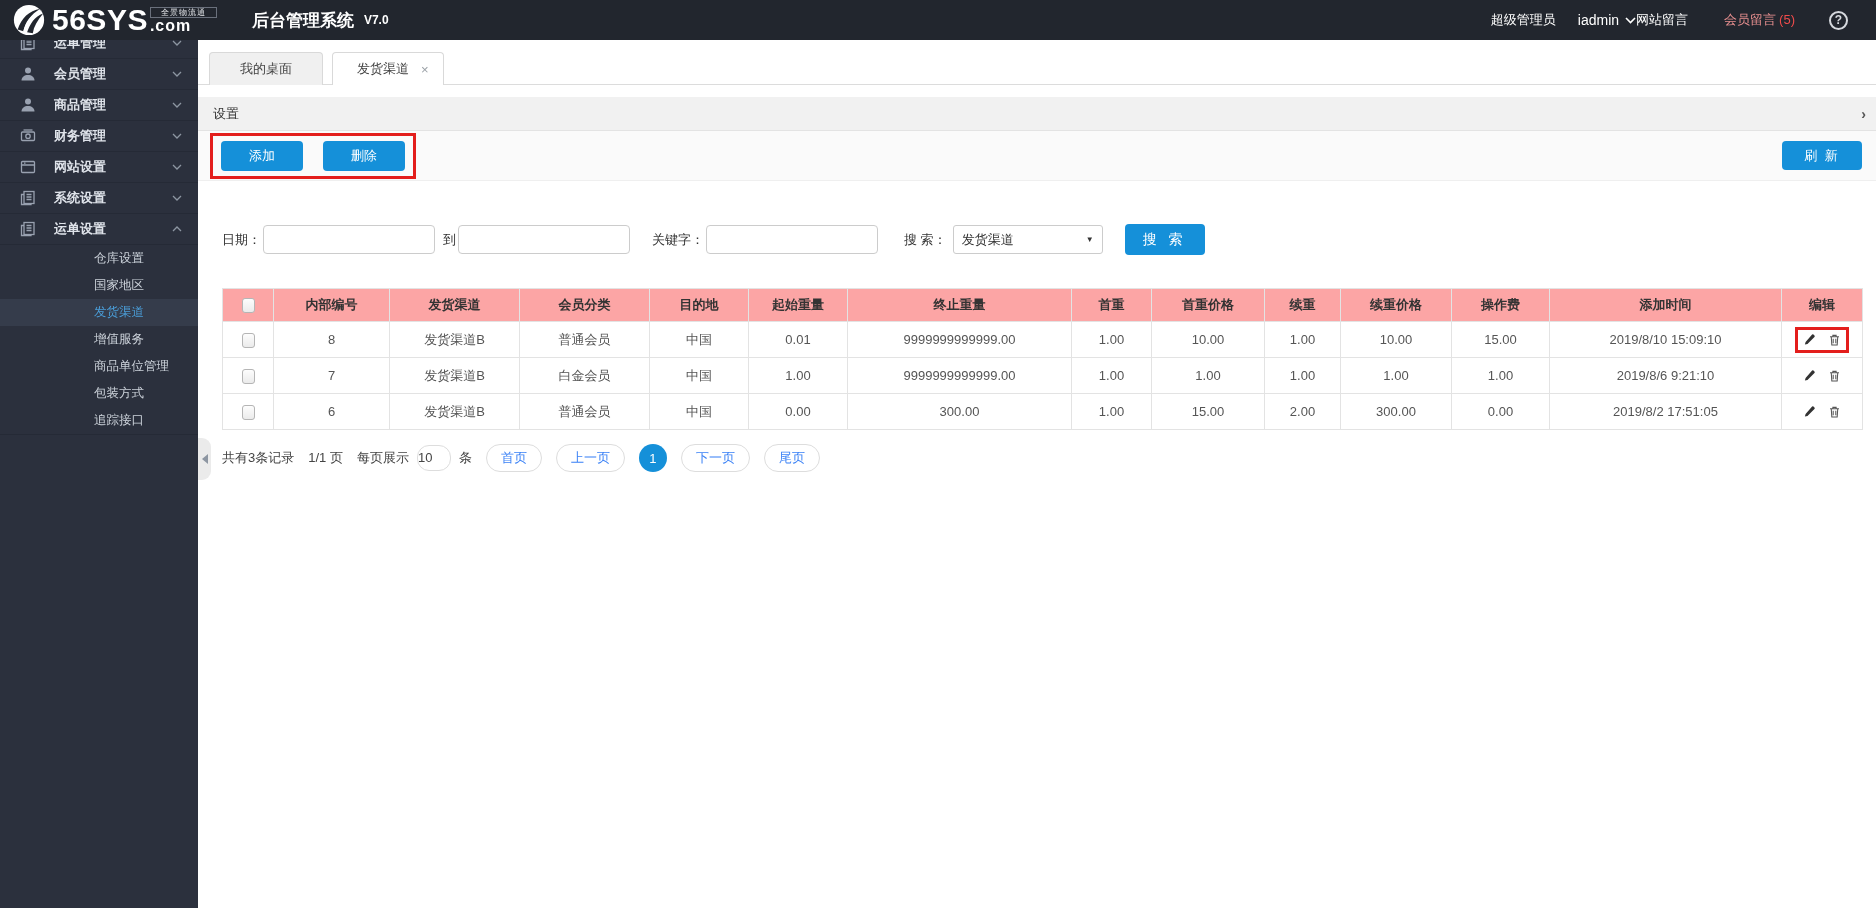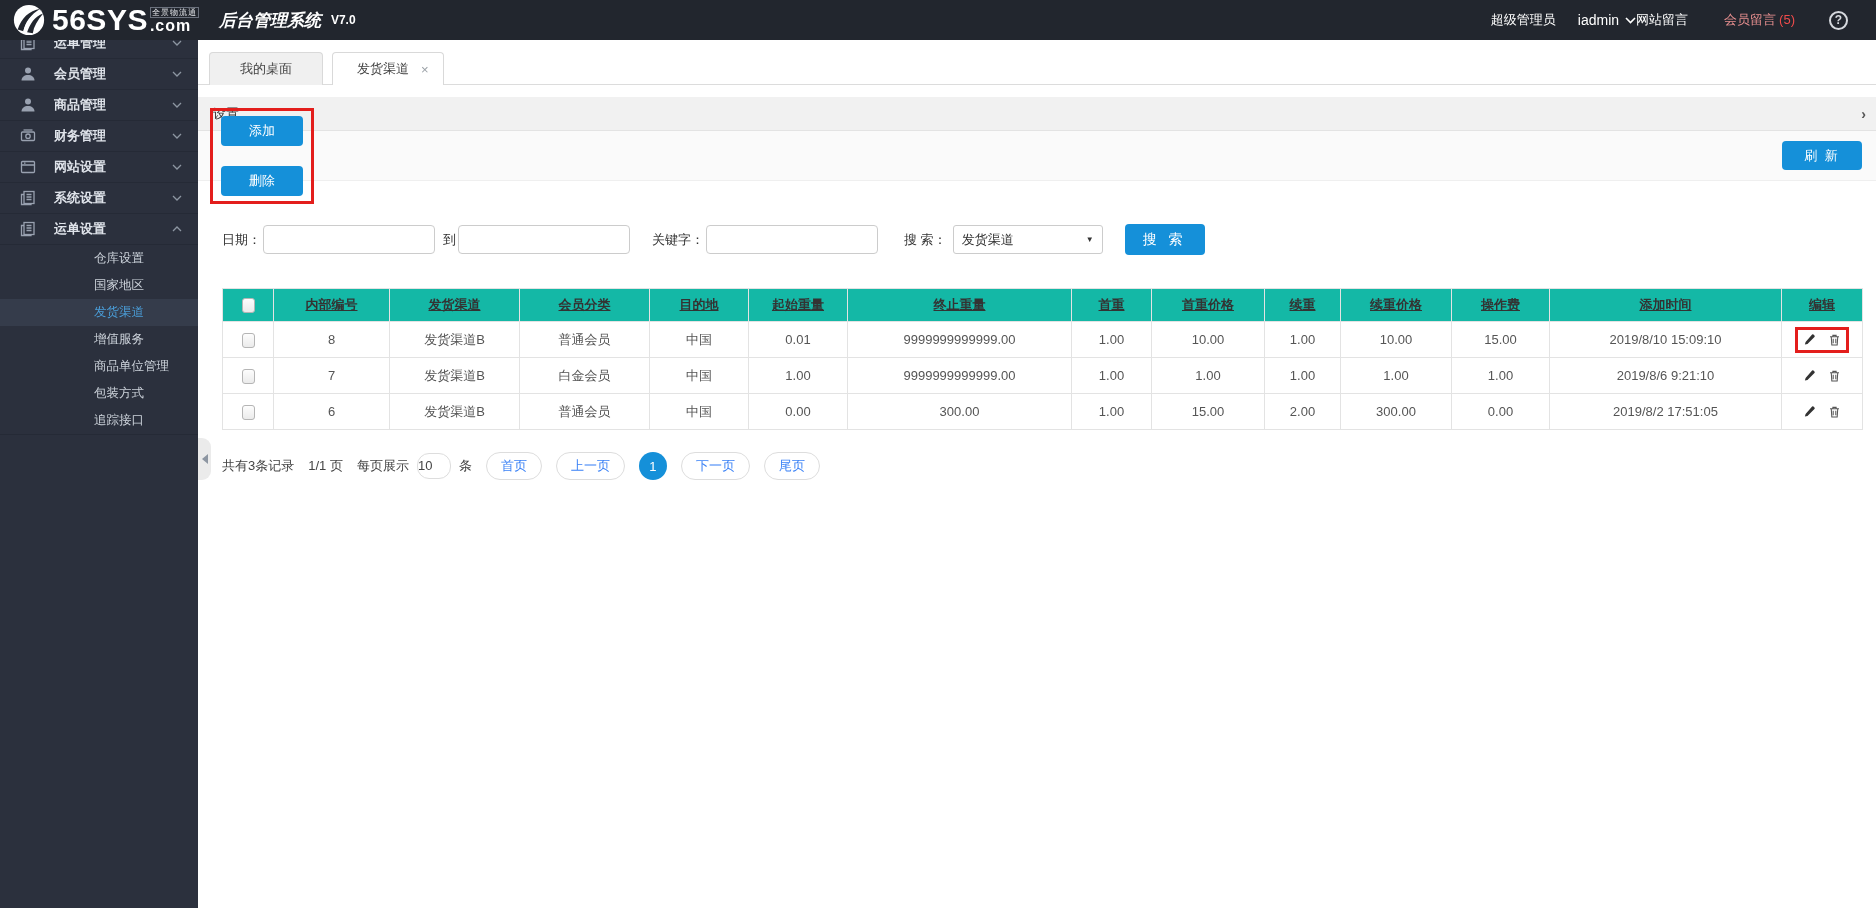--- a/index.html
+++ b/index.html
@@ -6,23 +6,23 @@
   html,body { width:1876px; height:924px; overflow:hidden; background:#fff;
     font-family:"Liberation Sans","DejaVu Sans",sans-serif; }
 
   
   .topbar { position:absolute; left:0; top:0; width:1876px; height:40px;
     background:#22262e; display:flex; align-items:center; color:#fff; z-index:30; }
   .logo { display:flex; align-items:center; padding-left:12px; }
   .logo-mark { width:34px; height:34px; margin-right:6px; }
   .logo-56 { font-size:30px; font-weight:bold; letter-spacing:0.5px; color:#fff; }
   .logo-right { display:flex; flex-direction:column; justify-content:flex-end; margin-left:2px; }
-  .logo-tagline { font-size:8px; color:#e8eaee; letter-spacing:1px; border:1px solid #6a707c; padding:0 1px; line-height:9px; }
+  .logo-tagline { font-size:8px; color:#e8eaee; letter-spacing:1px; border:1px solid #6a707c; padding:0 10px; line-height:9px; }
   .logo-com { font-size:16px; font-weight:bold; line-height:15px; letter-spacing:1px; }
-  .app-title { font-size:17px; font-weight:bold; margin-left:20px;font-style:italic; }
+  .app-title { font-size:17px; font-weight:bold; margin-left:35px; }
   .app-version { font-size:12px; font-weight:bold; margin-left:10px; }
   .topbar-right { margin-left:auto; display:flex; align-items:center; padding-right:28px; font-size:13px; }
   .tb-role { margin-right:22px; cursor:pointer; }
   .tb-user { display:flex; align-items:center; font-size:14px; cursor:pointer; }
   .tb-user svg { margin-left:6px; }
   .tb-link { cursor:pointer; }
   .tb-member { margin-left:36px; color:#e99090; cursor:pointer; }
   .tb-count { color:#ef4b4b; margin-left:3px; }
   .help-icon { width:19px; height:19px; border:2px solid #d6d9de; border-radius:50%;
     display:flex; align-items:center; justify-content:center; font-size:12px; font-weight:bold;
@@ -59,21 +59,21 @@
 
   .panel-header { margin-top:12px; height:34px; background:#f1f1f1; border-bottom:1px solid #e3e3e3;
     display:flex; align-items:center; padding:0 10px 0 15px; font-size:13px; color:#333; }
   .ph-chev { margin-left:auto; color:#555; font-size:14px; font-weight:bold; cursor:pointer; }
 
   .toolbar { height:50px; background:#fafafa; border-bottom:1px solid #efefef;
     display:flex; align-items:center; position:relative; }
   .btn { background:#1590d9; color:#fff; border:none; border-radius:4px; font-size:13px;
     cursor:pointer; font-family:inherit; }
   .btn-annot { display:inline-flex; gap:20px; border:3px solid #e31e1c; padding:5px 8px;
-    margin-left:12px;flex-direction:column; }
+    margin-left:12px; }
   .btn-add,.btn-del { width:82px; height:30px; }
   .btn-refresh { width:80px; height:29px; margin-left:auto; margin-right:14px; letter-spacing:2px; }
 
   .search-row { margin-top:43px; padding-left:24px; display:flex; align-items:center;
     font-size:13px; color:#333; }
   .search-row .lbl { margin-right:2px; }
   .inp { width:172px; height:29px; border:1px solid #ccc; border-radius:4px; margin-right:8px;
     font-size:13px; padding:0 8px; font-family:inherit; color:#333; }
   .to-lbl { margin:0 8px 0 0; }
   .kw-lbl { margin-left:14px; }
@@ -81,31 +81,31 @@
   .fake-select { width:150px; height:29px; border:1px solid #ccc; border-radius:3px;
     display:flex; align-items:center; padding:0 8px; margin-left:4px; cursor:pointer;
     color:#333; background:#fff; }
   .fs-arrow { margin-left:auto; font-size:8px; color:#333; }
   .btn-search { width:80px; height:31px; margin-left:22px; letter-spacing:4px; font-size:14px; }
 
   
   .table-wrap { margin:33px 14px 0 24px; }
   table { border-collapse:collapse; table-layout:fixed; width:1640px; }
   th,td { border:1px solid #e3e3e3; text-align:center; font-size:13px; overflow:hidden; }
-  thead th { background:#14b8a6; height:33px; color:#333; font-weight:bold;text-decoration:underline; }
+  thead th { background:#fca5a5; height:33px; color:#333; font-weight:bold; }
   tbody td { height:36px; color:#555; background:#fff; }
   .checkbox { display:inline-block; width:13px; height:15px; border:1px solid #b5b5b5;
     border-radius:3px; background:linear-gradient(#fdfdfd,#ebebeb); vertical-align:middle;
     cursor:pointer; }
   .edit-box { display:inline-flex; align-items:center; gap:12px; padding:6px 8px; }
   .edit-box.hl { border:3px solid #e31e1c; padding:3px 5px; }
   .icon-btn { display:inline-flex; cursor:pointer; line-height:0; }
 
   
-  .pagination { margin:22px 0 0 24px; display:flex; align-items:center; font-size:13px; color:#444; }
+  .pagination { margin:14px 0 0 24px; display:flex; align-items:center; font-size:13px; color:#444; }
   .pg-text { margin-right:14px; }
   .pg-box { width:34px; height:26px; border:1px solid #ddd; border-radius:12px; text-align:left;
     line-height:24px; margin:0 8px; color:#444; }
   .pg-btn { height:28px; border:1px solid #ddd; border-radius:14px; background:#fff; color:#3b82f6;
     font-size:13px; padding:0 14px; margin-left:14px; cursor:pointer; font-family:inherit; }
   .pg-cur { width:28px; height:28px; border-radius:14px; background:#1590d9; color:#fff;
     display:flex; align-items:center; justify-content:center; margin-left:14px; cursor:pointer; }
 </style>
 </head>
 <body>

